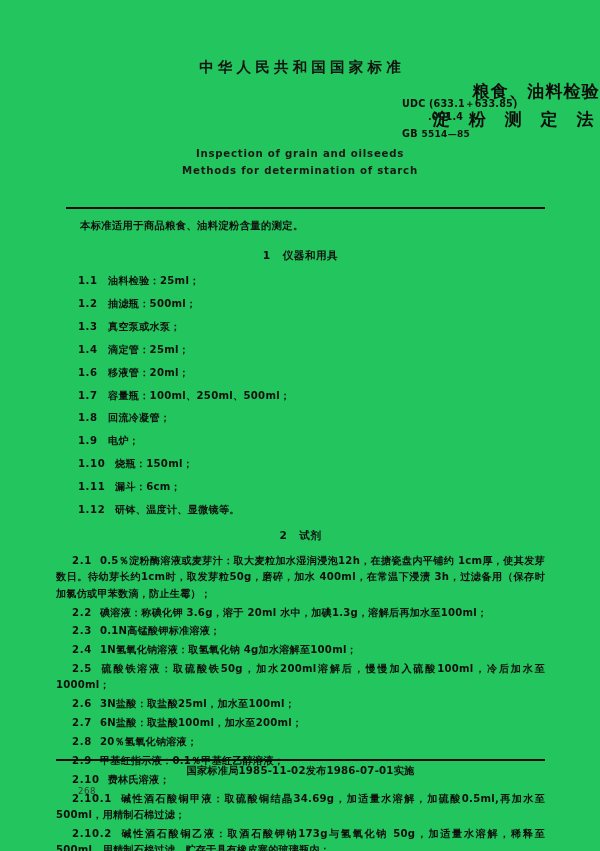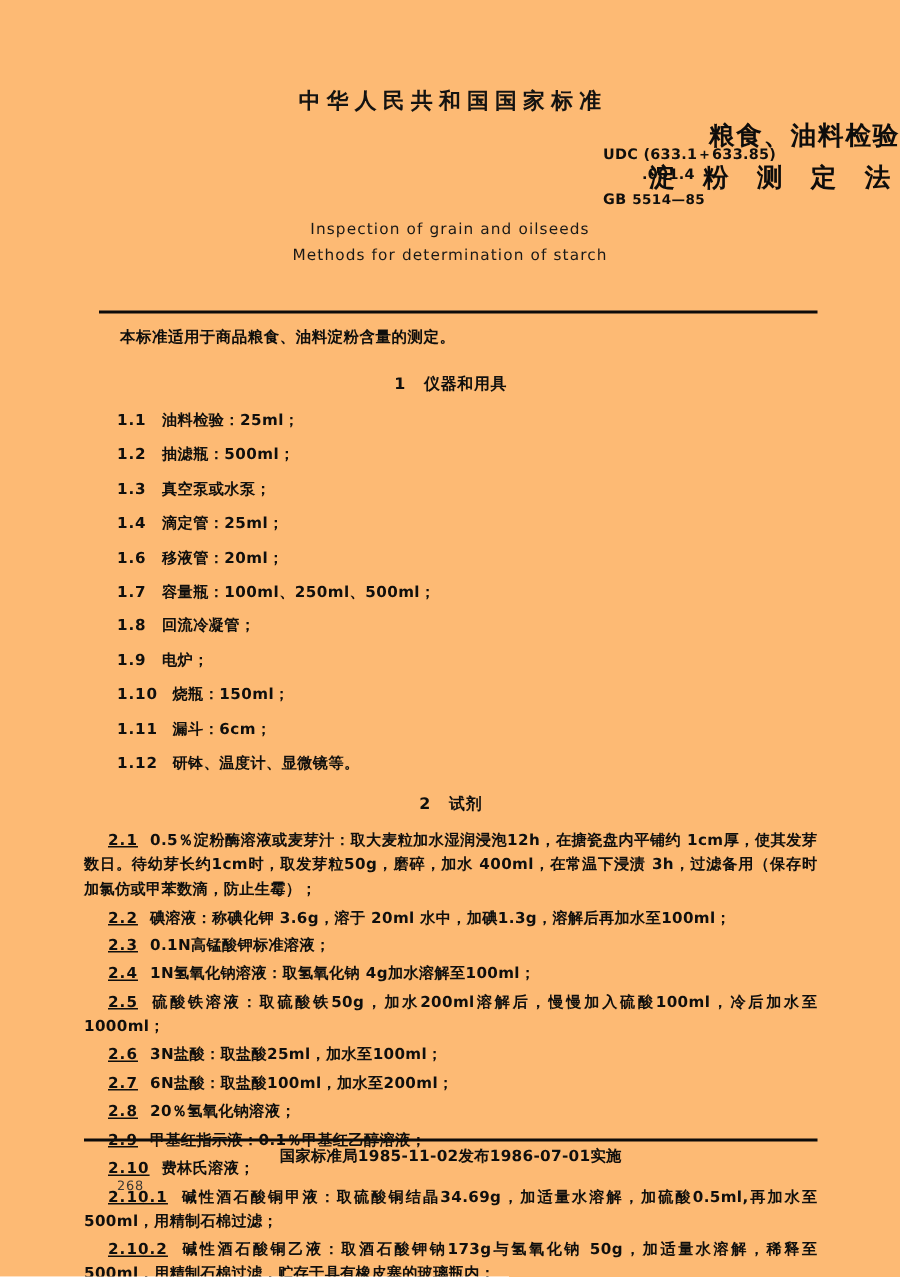--- a/index.html
+++ b/index.html
@@ -12,21 +12,21 @@
     height: 851px;
     position: relative;
     font-family: "DejaVu Sans", "Liberation Sans", sans-serif;
     color: #100f0d;
     overflow: hidden;
   }
 
   .page {
     position: absolute;
     inset: 0;
-    background: #fdba74;
+    background: #22c55e;
   }
 
   
   .masthead {
     position: absolute;
     left: 0;
     top: 58px;
     width: 600px;
   }
   .national-standard-line {
@@ -50,21 +50,21 @@
   }
   .title-cn .line2 {
     letter-spacing: 6.5px;
     padding-left: 6px;
   }
 
   .title-en {
     margin-top: 13px;
     text-align: center;
     font-size: 10.2px;
-    font-weight: 400;
+    font-weight: 700;
     line-height: 1.65;
     letter-spacing: 0.75px;
     color: #1a1917;
   }
 
   
   .codes {
     position: absolute;
     right: 28px;
     top: 98px;
@@ -154,21 +154,21 @@
   
   .para {
     font-size: 10.1px;
     font-weight: 700;
     letter-spacing: 0.25px;
     line-height: 1.62;
     margin-bottom: 4.5px;
     text-indent: 16px;
     text-align: justify;
   }
-  .para .num { letter-spacing: 0.7px; margin-right: 8px; text-decoration: underline; }
+  .para .num { letter-spacing: 0.7px; margin-right: 8px; }
 
   .reagent-list .para { margin-bottom: 2.5px; }
 
   
   .footer {
     position: absolute;
     left: 56px;
     top: 764px;
     width: 489px;
     display: flex;

